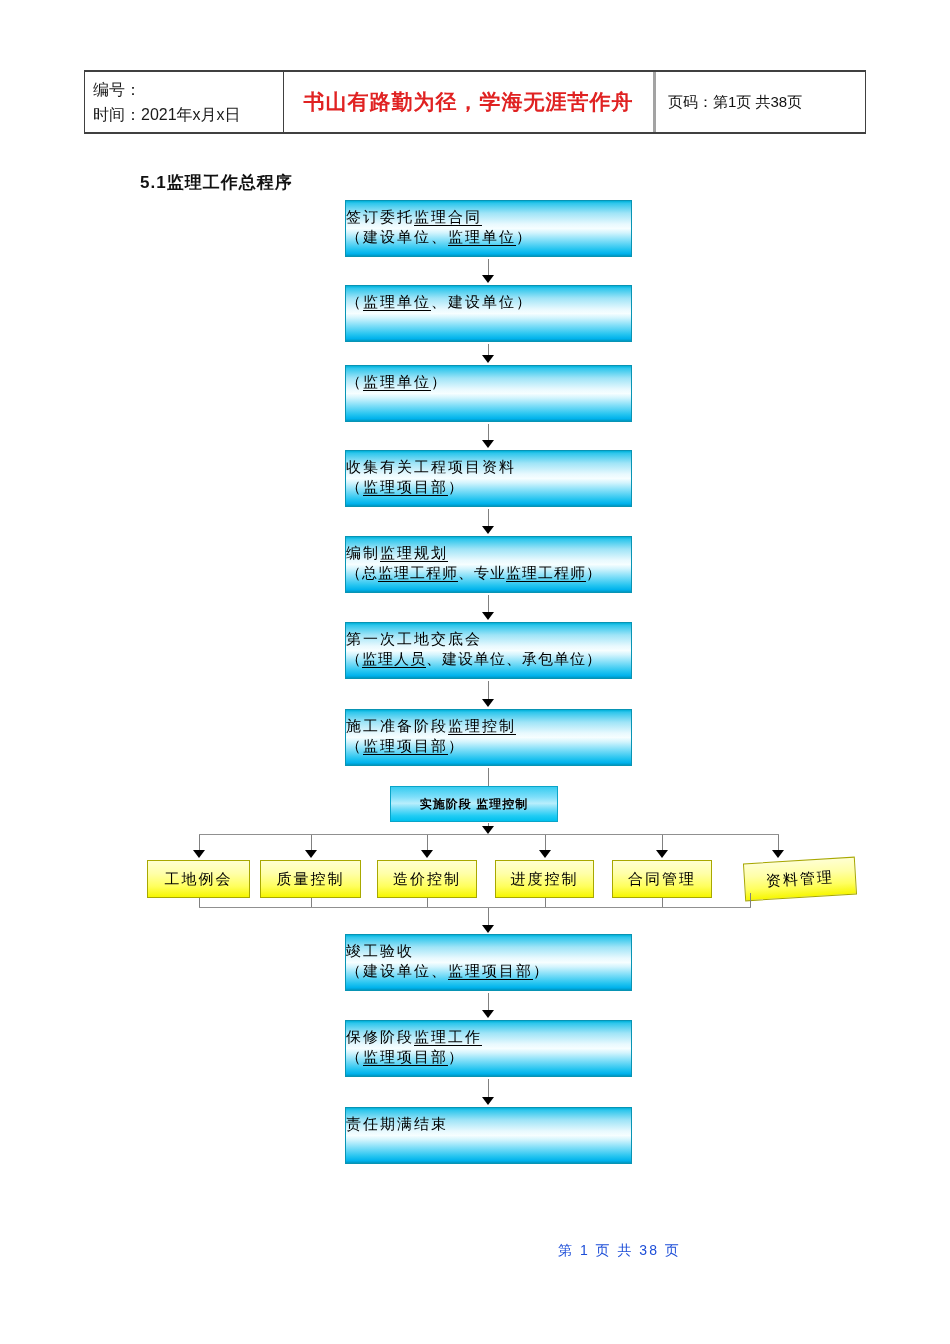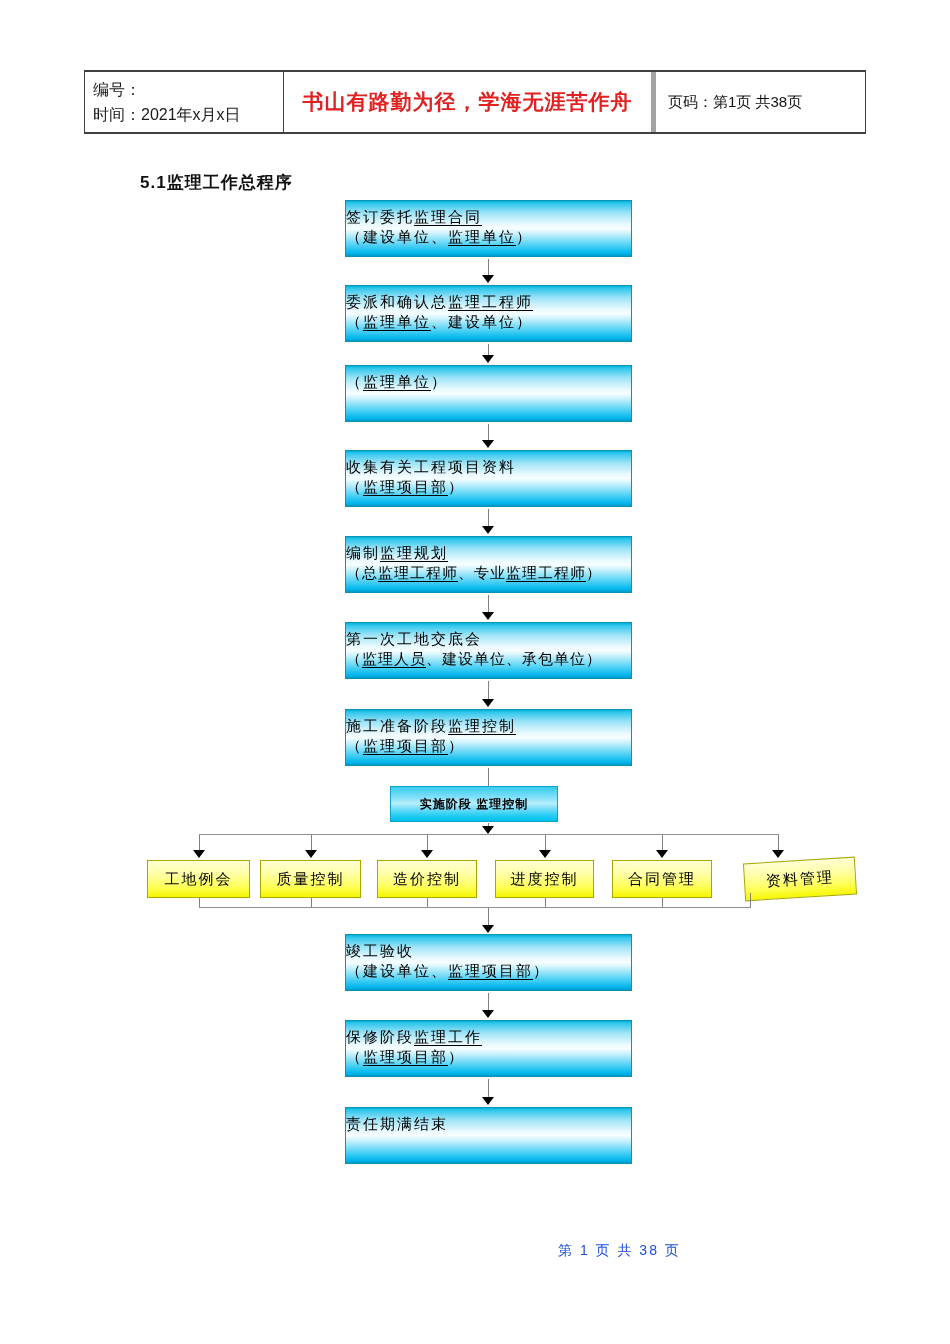--- a/index.html
+++ b/index.html
@@ -9,21 +9,21 @@
   }
   
   .hdr {
     position:absolute; left:84px; top:70px; width:782px; height:64px;
     display:flex; box-sizing:border-box;
     border-top:2px solid #404040; border-bottom:2px solid #404040;
     border-left:1px solid #404040; border-right:1px solid #404040;
   }
   .hc { box-sizing:border-box; }
   .hc1 { width:198px; padding:5px 0 0 8px; font-size:16px; line-height:25px; color:#1a1a1a; }
-  .hc2 { width:373px; border-left:1px solid #404040; border-right:5px solid #a3a3a3;
+  .hc2 { width:373px; border-left:1px solid #404040; border-right:3px solid #a3a3a3;
          display:flex; align-items:center; justify-content:center; }
   .hc3 { flex:1; display:flex; align-items:center; padding-left:12px; font-size:15px; color:#111; }
   .motto { color:#e02222; font-size:21px; font-weight:bold;
            font-family:"DejaVu Serif", serif; letter-spacing:1px; white-space:nowrap; }
   
   .title { position:absolute; left:140px; top:171px; margin:0; font-size:17px;
            font-weight:bold; letter-spacing:1px; color:#111; }
   
   .bbox {
     position:absolute; left:345px; width:287px; height:57px; box-sizing:border-box;
@@ -76,21 +76,20 @@
     </div>
   </div>
 
   <h2 class="title">5.1监理工作总程序</h2>
 
   <div class="bbox" style="top:200px">
     <div><span>签订委托</span><span class="u">监理合同</span></div>
     <div><span>（建设单位、</span><span class="u">监理单位</span><span>）</span></div>
   </div>
   <div class="bbox" style="top:285px">
-    <div><span>委派和确认总</span><span class="u">监理工程师</span></div>
     <div><span>（</span><span class="u">监理单位</span><span>、建设单位）</span></div>
   </div>
   <div class="bbox" style="top:365px">
     <div><span>（</span><span class="u">监理单位</span><span>）</span></div>
   </div>
   <div class="bbox" style="top:450px">
     <div><span>收集有关工程项目资料</span></div>
     <div><span>（</span><span class="u">监理项目部</span><span>）</span></div>
   </div>
   <div class="bbox" style="top:536px">

